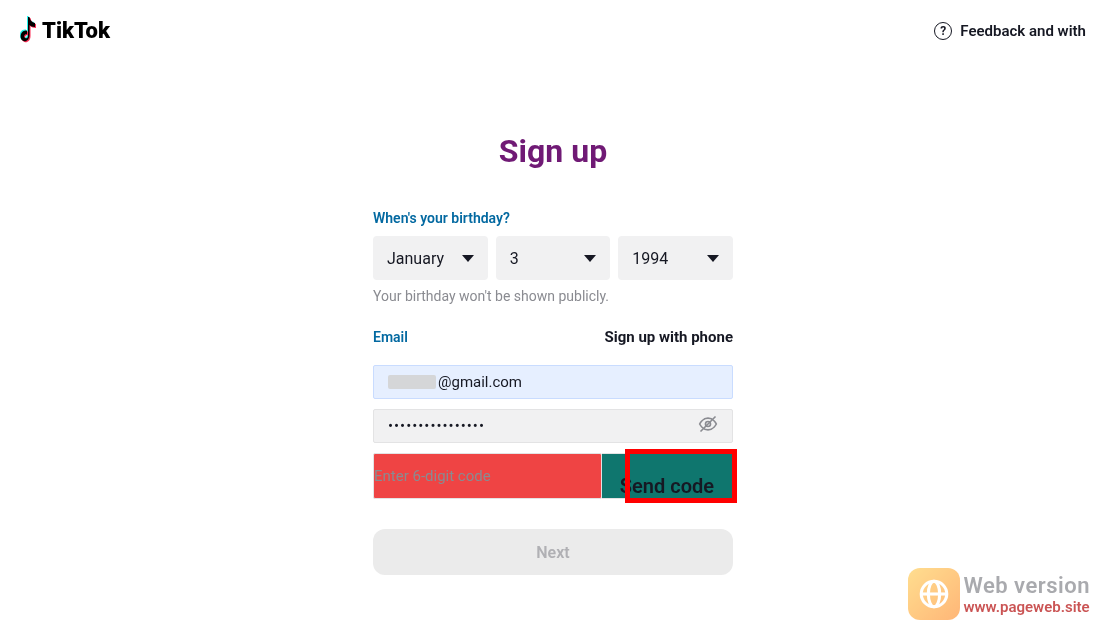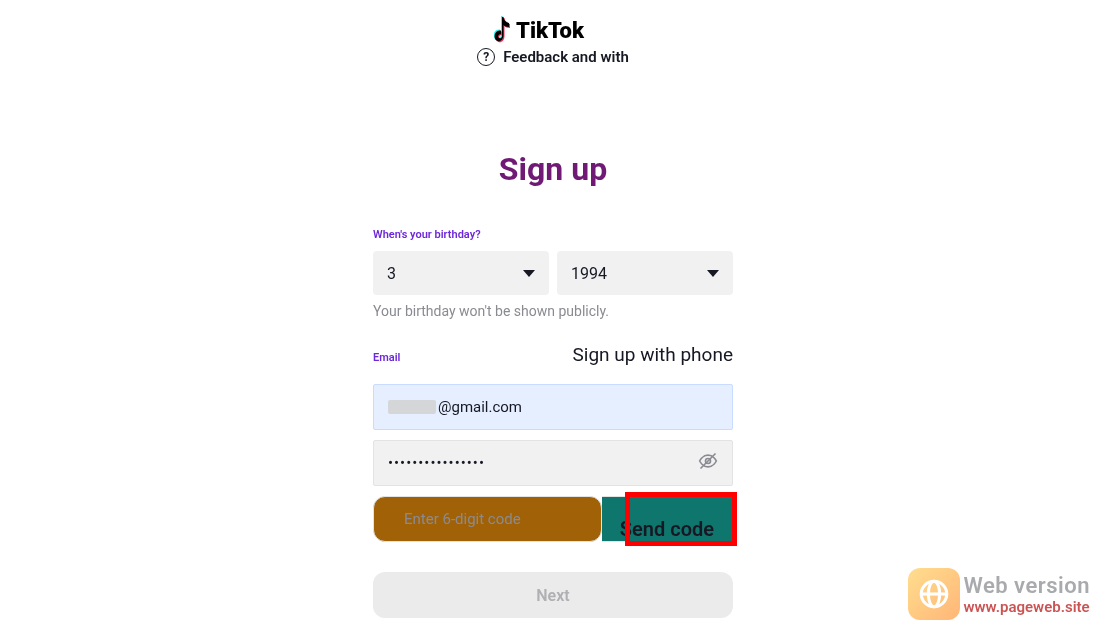--- a/index.html
+++ b/index.html
@@ -1,47 +1,47 @@
 <!DOCTYPE html>
 <html><head>
   <meta charset="utf-8">
   <style>
     * { margin: 0; padding: 0; box-sizing: border-box; font-family: -apple-system, BlinkMacSystemFont, "Segoe UI", Roboto, Helvetica, Arial, sans-serif; }
     body { width: 1106px; height: 628px; background: #fff; position: relative; overflow: hidden; }
 
     
-    .header { display: flex; justify-content: space-between; align-items: center; padding: 14px 20px; flex-direction: column; }
+    .header { display: flex; justify-content: space-between; align-items: center; padding: 14px 20px; }
     .logo { display: flex; align-items: center; gap: 2px; }
     .logo svg { width: 118px; height: 34px; }
     .help { display: flex; align-items: center; gap: 8px; font-size: 15px; font-weight: 600; color: #161823; cursor: pointer; }
     .help-icon { width: 18px; height: 18px; border: 1.5px solid #161823; border-radius: 50%; display: flex; align-items: center; justify-content: center; font-size: 12px; font-weight: 700; }
 
     
     .container { width: 360px; margin: 70px auto 0; }
     .title { font-size: 32px; font-weight: 700; text-align: center; margin-bottom: 40px; color: #701a75; }
 
-    .label { font-size: 11px; font-weight: 600; color: #6d28d9; margin-bottom: 10px; }
+    .label { font-size: 14px; font-weight: 600; color: #0369a1; margin-bottom: 10px; }
 
     .selects { display: flex; gap: 8px; margin-bottom: 8px; }
     .select { flex: 1; height: 44px; background: #f1f1f2; border: none; border-radius: 4px; padding: 0 14px; display: flex; align-items: center; justify-content: space-between; font-size: 16px; color: #161823; cursor: pointer; }
     .select .caret { width: 0; height: 0; border-left: 6px solid transparent; border-right: 6px solid transparent; border-top: 7px solid #161823; }
 
     .hint { font-size: 14px; color: #8a8b91; margin-bottom: 24px; }
 
     .row-labels { display: flex; justify-content: space-between; align-items: baseline; margin-bottom: 8px; }
-    .alt-link { font-size: 19px; font-weight: 400; color: #161823; cursor: pointer; }
+    .alt-link { font-size: 15px; font-weight: 700; color: #161823; cursor: pointer; }
 
-    .field { width: 100%; height: 46px; background: #f1f1f2; border: 1px solid #e3e3e4; border-radius: 2px; padding: 0 14px; font-size: 15px; color: #161823; display: flex; align-items: center; margin-bottom: 10px; position: relative; }
+    .field { width: 100%; height: 34px; background: #f1f1f2; border: 1px solid #e3e3e4; border-radius: 2px; padding: 0 14px; font-size: 15px; color: #161823; display: flex; align-items: center; margin-bottom: 10px; position: relative; }
     .field.email { background: #e6efff; border-color: #c9dcff; }
     .redacted { display:inline-block; width:48px; height:14px; background:#d5d6d8; border-radius:2px; vertical-align:middle; margin-right:2px;}
 
     .eye-icon { position: absolute; right: 14px; top: 50%; transform: translateY(-50%); color: #8a8b91; }
 
     .code-row { display: flex; align-items: stretch; margin-bottom: 30px; position: relative; }
-    .code-field { flex: 1; height: 46px; background: #a16207; border: 1px solid #e3e3e4; border-radius: 12px; padding: 0 30px; display: flex; align-items: center; }
+    .code-field { flex: 1; height: 46px; background: #ef4444; border: 1px solid #e3e3e4; border-radius: 2px; padding: 0 0; display: flex; align-items: center; }
     .code-field input { border: none; background: transparent; outline: none; width: 100%; font-size: 15px; }
     .code-field input::placeholder { color: #8a8b91; }
     .send-btn { height: 46px; padding: 0 18px; background: #0f766e; border: 1px solid #e3e3e4; border-left: none; font-size: 20px; font-weight: 600; color: #161823; cursor: pointer; display:flex; align-items:flex-end; }
     .highlight-box { position: absolute; right: -4px; top: -4px; width: 112px; height: 54px; border: 5px solid #ff0000; pointer-events: none; }
 
     .next-btn { width: 100%; height: 46px; background: #ebebeb; border: none; border-radius: 12px; font-size: 16px; font-weight: 600; color: #b0b0b4; cursor: not-allowed; }
 
     
     .watermark { position: absolute; right: 16px; bottom: 8px; display: flex; align-items: center; gap: 3px; opacity: 0.75; }
     .wm-icon { width: 52px; height: 52px; border-radius: 12px; background: linear-gradient(135deg,#ffd36a,#ff9e4a); display:flex; align-items:center; justify-content:center; }
@@ -66,20 +66,24 @@
     <span class="help-icon">?</span>
     <span>Feedback and with</span>
   </div>
 </div>
 
 <div class="container">
   <h1 class="title">Sign up</h1>
 
   <div class="label">When's your birthday?</div>
   <div class="selects">
+    <div class="select">
+      <span>January</span>
+      <span class="caret"></span>
+    </div>
     <div class="select">
       <span>3</span>
       <span class="caret"></span>
     </div>
     <div class="select">
       <span>1994</span>
       <span class="caret"></span>
     </div>
   </div>
   <div class="hint">Your birthday won't be shown publicly.</div>

